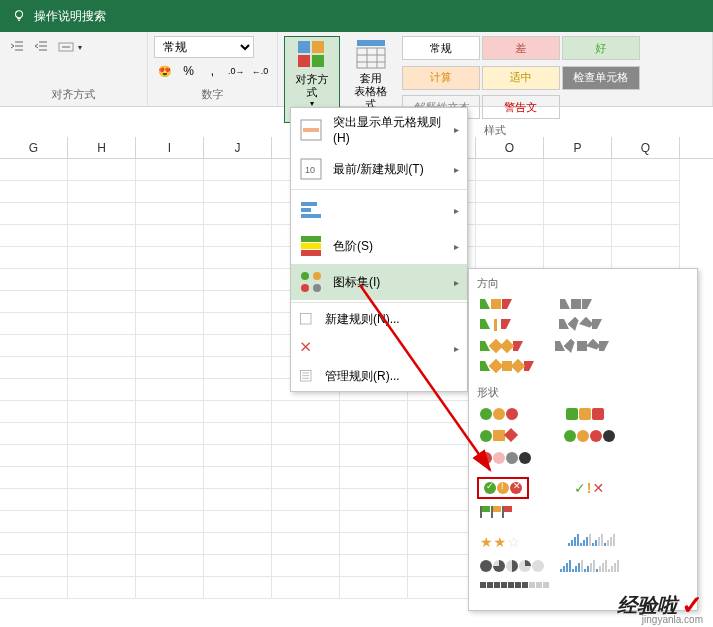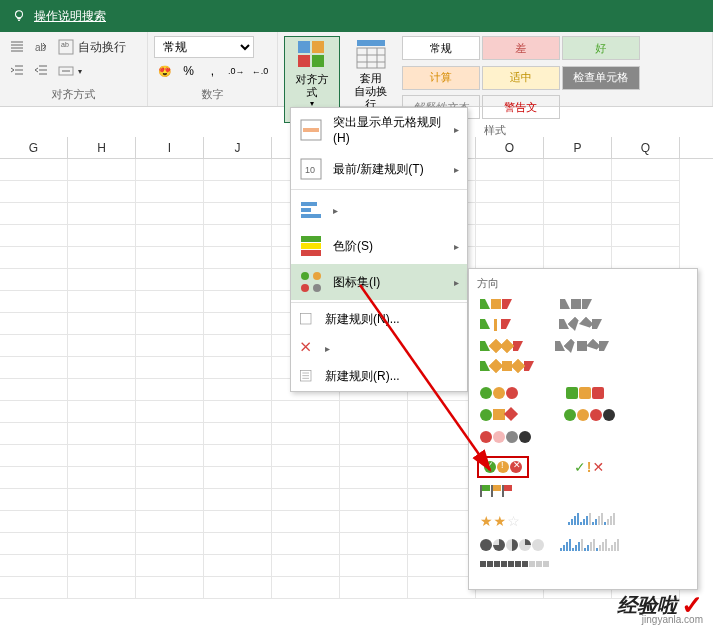--- a/index.html
+++ b/index.html
@@ -1,20 +1,20 @@
 <!DOCTYPE html>
 <html><head>
   <meta charset="utf-8">
   <style>
     * { box-sizing: border-box; margin: 0; padding: 0; font-family: "Microsoft YaHei", Arial, sans-serif; }
     body { width: 713px; height: 627px; background: #fff; overflow: hidden; position: relative; font-size: 12px; }
     
     .titlebar { height: 32px; background: #217346; color: #fff; display: flex; align-items: center; padding-left: 12px; gap: 8px; }
     .titlebar svg { width: 14px; height: 14px; }
-    .titlebar-text { font-size: 12px; text-decoration: underline; }
+    .titlebar-text { font-size: 12px; }
     
     .ribbon { height: 75px; background: #f3f3f3; border-bottom: 1px solid #d4d4d4; display: flex; position: relative; }
     .ribbon-group { border-right: 1px solid #e0e0e0; padding: 4px 6px 2px; display: flex; flex-direction: column; }
     .ribbon-group-label { font-size: 11px; color: #666; text-align: center; margin-top: auto; padding-bottom: 2px; }
     .ribbon-btn { display: flex; align-items: center; gap: 4px; padding: 2px 4px; font-size: 12px; color: #333; cursor: pointer; }
     
     .align-group { width: 148px; }
     .align-row { display: flex; gap: 2px; margin-bottom: 2px; }
     .align-cell { width: 22px; height: 22px; display: flex; align-items: center; justify-content: center; }
     
@@ -33,21 +33,21 @@
     .style-box { width: 78px; height: 24px; display: flex; align-items: center; justify-content: center; font-size: 11px; border: 1px solid #ccc; }
     
     .grid-area { position: relative; background: #fff; }
     .col-headers { display: flex; height: 22px; border-bottom: 1px solid #d4d4d4; }
     .col-header { width: 68px; text-align: center; font-size: 12px; color: #333; border-right: 1px solid #d4d4d4; line-height: 22px; }
     .grid-rows { }
     .grid-row { display: flex; height: 22px; }
     .grid-cell { width: 68px; border-right: 1px solid #e5e5e5; border-bottom: 1px solid #e5e5e5; }
     
     .dropdown-menu { position: absolute; top: 107px; left: 290px; width: 178px; background: #fff; border: 1px solid #c6c6c6; box-shadow: 2px 2px 5px rgba(0,0,0,0.2); z-index: 100; }
-    .menu-item { display: flex; align-items: center; padding: 6px 8px; gap: 10px; cursor: pointer; position: relative; }
+    .menu-item { display: flex; align-items: center; padding: 6px 8px; gap: 10px; cursor: pointer; position: relative; justify-content: space-between; }
     .menu-item.highlighted { background: #d4e6d4; }
     .menu-icon { width: 24px; height: 24px; flex-shrink: 0; }
     .menu-label { flex: 1; font-size: 12px; }
     .menu-arrow { font-size: 10px; color: #666; }
     .menu-sep { height: 1px; background: #e0e0e0; margin: 2px 0; }
     
     .submenu { position: absolute; top: 268px; left: 468px; width: 230px; background: #fff; border: 1px solid #c6c6c6; box-shadow: 2px 2px 5px rgba(0,0,0,0.2); z-index: 101; padding: 4px; }
     .submenu-section { margin-bottom: 6px; }
     .submenu-title { font-size: 11px; color: #666; padding: 3px 4px; }
     .submenu-row { display: flex; gap: 6px; padding: 2px 4px; }
@@ -103,40 +103,20 @@
     </svg>
   <span class="titlebar-text">操作说明搜索</span>
 </div>
 
 <div class="ribbon">
 
   <div class="ribbon-group align-group">
     <div class="align-row">
       <div class="align-cell">
           <svg width="16" height="16">
-            <path d="M2 3h12M2 6h12M2 9h12M2 12h12" stroke="#666"></path>
-          </svg>
-        </div>
-      <div class="align-cell">
-          <svg width="16" height="16">
-            <text x="2" y="12" font-size="10" fill="#666">ab</text>
-            <path d="M10 4l3 3-3 3" stroke="#666" fill="none"></path>
-          </svg>
-        </div>
-      <div class="ribbon-btn">
-        <svg width="16" height="16">
-            <rect x="1" y="1" width="14" height="14" fill="none" stroke="#999"></rect>
-            <text x="3" y="8" font-size="7" fill="#666">ab</text>
-          </svg>
-        <span>自动换行</span>
-      </div>
-    </div>
-    <div class="align-row">
-      <div class="align-cell">
-          <svg width="16" height="16">
             <path d="M6 3h8M6 7h8M2 5l3 2-3 2M6 11h8" stroke="#666" fill="none"></path>
           </svg>
         </div>
       <div class="align-cell">
           <svg width="16" height="16">
             <path d="M6 3h8M6 7h8M5 5l-3 2 3 2M6 11h8" stroke="#666" fill="none"></path>
           </svg>
         </div>
       <div class="ribbon-btn">
         <svg width="16" height="16">
@@ -185,21 +165,21 @@
         <div class="big-btn-label">对齐方式</div>
         <span style="font-size:8px">▾</span>
       </div>
       <div class="big-btn">
         <svg class="big-btn-icon" viewBox="0 0 32 32">
             <rect x="2" y="2" width="28" height="6" fill="#5b9bd5"></rect>
             <rect x="2" y="10" width="28" height="20" fill="none" stroke="#999"></rect>
             <path d="M2 17h28M2 24h28M12 10v20M22 10v20" stroke="#999"></path>
           </svg>
         <div class="big-btn-label" style="white-space:pre-line">套用
-自动换行</div>
+表格格式</div>
         <span style="font-size:8px">▾</span>
       </div>
       <div class="style-boxes">
         <div class="style-box" style="background:#fff">常规</div>
         <div class="style-box" style="background:#f8cecc;color:#c0504d">差</div>
         <div class="style-box" style="background:#d5e8d4;color:#4ea72e">好</div>
         <div class="style-box" style="background:#ffe4ca;color:#d68b00">计算</div>
         <div class="style-box" style="background:#fff2cc;color:#bf9000">适中</div>
         <div class="style-box" style="background:#888;color:#fff">检查单元格</div>
         <div class="style-box" style="font-style:italic;color:#888">解释性文本</div>
@@ -523,21 +503,21 @@
     <svg class="menu-icon" viewBox="0 0 24 24" style="width:16px;height:16px">
         <path d="M4 4l12 12M16 4L4 16" stroke="#d64541" stroke-width="2"></path>
       </svg>
     <span class="menu-arrow">▸</span>
   </div>
   <div class="menu-item">
     <svg class="menu-icon" viewBox="0 0 24 24" style="width:16px;height:16px">
         <rect x="2" y="2" width="16" height="16" fill="none" stroke="#999"></rect>
         <path d="M5 6h10M5 10h10M5 14h10" stroke="#999"></path>
       </svg>
-    <span class="menu-label">新建规则(R)...</span>
+    <span class="menu-label">管理规则(R)...</span>
   </div>
 </div>
 
 <div class="submenu">
 
   <div class="submenu-section">
     <div class="submenu-title">方向</div>
     <div class="submenu-row">
       <div class="iconset">
           <span class="arr-up c-green"></span>
@@ -583,20 +563,21 @@
           <span class="arr-up c-green"></span>
           <span class="arr-up c-yellow arr-ne"></span>
           <span class="arr-right c-yellow"></span>
           <span class="arr-up c-yellow arr-se"></span>
           <span class="arr-down c-red"></span>
         </div>
     </div>
   </div>
 
   <div class="submenu-section">
+    <div class="submenu-title">形状</div>
     <div class="submenu-row">
       <div class="iconset">
           <span class="circle bg-green"></span>
           <span class="circle bg-yellow"></span>
           <span class="circle bg-red"></span>
         </div>
       <div class="iconset" style="margin-left:36px">
           <span class="traffic bg-green"></span>
           <span class="traffic bg-yellow"></span>
           <span class="traffic bg-red"></span>

